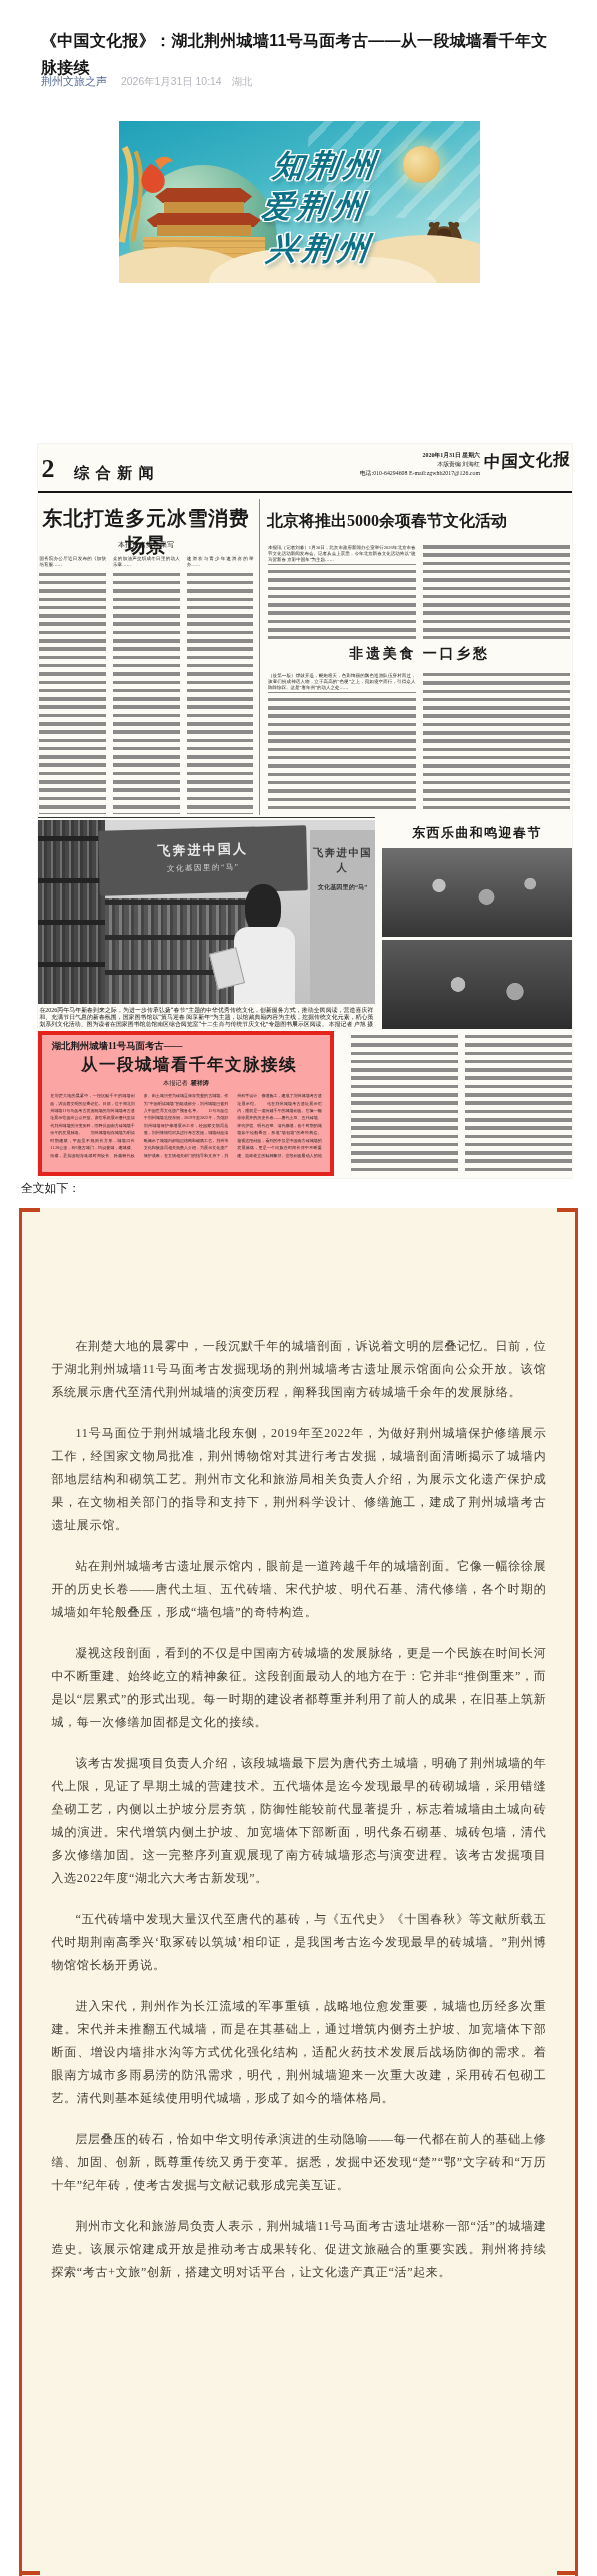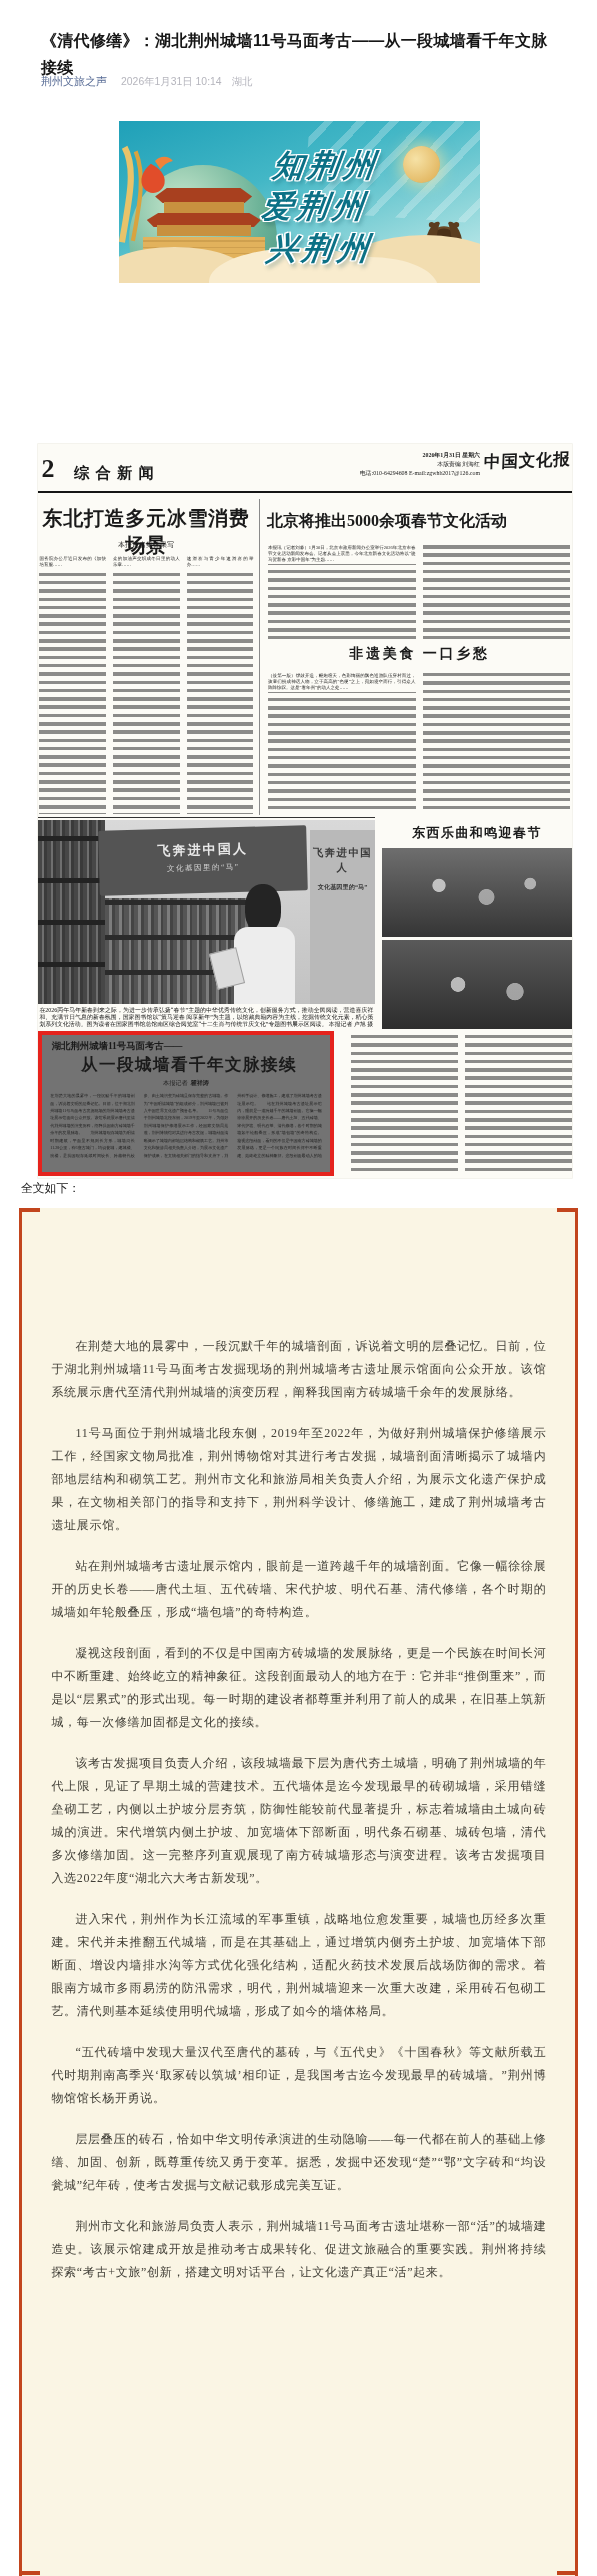--- a/index.html
+++ b/index.html
@@ -104,21 +104,21 @@
      background:radial-gradient(circle at 30% 42%,rgba(220,220,220,.8) 0 6.2px,transparent 7px),
                 radial-gradient(circle at 55% 55%,rgba(200,200,200,.7) 0 7.6px,transparent 8.3px),
                 radial-gradient(circle at 78% 40%,rgba(215,215,215,.7) 0 5.5px,transparent 6.2px),
                 linear-gradient(180deg,#6e6e6e,#353535);}
   .np-photo2.b{background:radial-gradient(circle at 40% 50%,rgba(225,225,225,.75) 0 7px,transparent 7.6px),
                 radial-gradient(circle at 70% 58%,rgba(205,205,205,.7) 0 8.3px,transparent 9px),
                 linear-gradient(180deg,#5a5a5a,#2d2d2d);}
 
   
   .np-redbox{position:absolute;left:0;top:587px;width:296px;height:145px;border:4.2px solid #e5231d;
-             background:#737373;}
+             background:#fca5a5;}
   .rb-kicker{margin:4.9px 0 0 9.7px;font-size:9.4px;font-weight:bold;}
   .rb-head{text-align:center;font-size:16.6px;font-weight:bold;letter-spacing:1.4px;margin-top:1.4px;padding-left:6px;}
   .rb-byline{text-align:center;font-size:6.2px;margin-top:2.8px;color:#222;}
   .rb-byline .nm{font-weight:bold;margin-left:2.8px;}
   .rb-cols{margin:4.2px 8.3px 0;columns:3;column-gap:9px;font-size:4px;line-height:7.4px;
            height:71px;overflow:hidden;text-align:justify;color:#1c1c1c;}
 
   
   .fulltext-label{position:absolute;left:21px;top:1181px;font-size:11.8px;color:#222;}
   .abox{position:absolute;left:19.4px;top:1208px;width:559px;height:1368px;background:#faf5e4;
@@ -126,21 +126,21 @@
         padding:127px 29px 21px;overflow:hidden;}
   .abox p{margin:0 0 18px;font-size:12px;line-height:23px;color:#413f37;text-align:justify;
           text-indent:2em;letter-spacing:0.7px;font-family:"Liberation Serif",serif;}
   .stub{position:absolute;width:21px;height:3.5px;background:#c2451d;}
 </style>
 </head>
 <body>
 
 <div class="page">
 
-  <h1 class="title">《清代修缮》：湖北荆州城墙11号马面考古——从一段城墙看千年文脉接续</h1>
+  <h1 class="title">《中国文化报》：湖北荆州城墙11号马面考古——从一段城墙看千年文脉接续</h1>
   <div class="byline">
     <span class="acct">荆州文旅之声</span>
     <span class="meta">2026年1月31日 10:14</span>
     <span class="region">湖北</span>
   </div>
 
   <div class="banner">
     <div class="ray"></div>
     <div class="planet"></div>
     <div class="gate">
@@ -253,23 +253,23 @@
     </div>
   </div>
 
   <div class="fulltext-label">全文如下：</div>
   <div class="abox">
     <p>在荆楚大地的晨雾中，一段沉默千年的城墙剖面，诉说着文明的层叠记忆。日前，位于湖北荆州城墙11号马面考古发掘现场的荆州城墙考古遗址展示馆面向公众开放。该馆系统展示唐代至清代荆州城墙的演变历程，阐释我国南方砖城墙千余年的发展脉络。</p>
     <p>11号马面位于荆州城墙北段东侧，2019年至2022年，为做好荆州城墙保护修缮展示工作，经国家文物局批准，荆州博物馆对其进行考古发掘，城墙剖面清晰揭示了城墙内部地层结构和砌筑工艺。荆州市文化和旅游局相关负责人介绍，为展示文化遗产保护成果，在文物相关部门的指导和支持下，荆州科学设计、修缮施工，建成了荆州城墙考古遗址展示馆。</p>
     <p>站在荆州城墙考古遗址展示馆内，眼前是一道跨越千年的城墙剖面。它像一幅徐徐展开的历史长卷——唐代土垣、五代砖墙、宋代护坡、明代石基、清代修缮，各个时期的城墙如年轮般叠压，形成“墙包墙”的奇特构造。</p>
     <p>凝视这段剖面，看到的不仅是中国南方砖城墙的发展脉络，更是一个民族在时间长河中不断重建、始终屹立的精神象征。这段剖面最动人的地方在于：它并非“推倒重来”，而是以“层累式”的形式出现。每一时期的建设者都尊重并利用了前人的成果，在旧基上筑新城，每一次修缮加固都是文化的接续。</p>
     <p>该考古发掘项目负责人介绍，该段城墙最下层为唐代夯土城墙，明确了荆州城墙的年代上限，见证了早期土城的营建技术。五代墙体是迄今发现最早的砖砌城墙，采用错缝垒砌工艺，内侧以土护坡分层夯筑，防御性能较前代显著提升，标志着城墙由土城向砖城的演进。宋代增筑内侧土护坡、加宽墙体下部断面，明代条石砌基、城砖包墙，清代多次修缮加固。这一完整序列直观展现了南方砖城墙形态与演变进程。该考古发掘项目入选2022年度“湖北六大考古新发现”。</p>
+    <p>“五代砖墙中发现大量汉代至唐代的墓砖，与《五代史》《十国春秋》等文献所载五代时期荆南高季兴‘取冢砖以筑城’相印证，是我国考古迄今发现最早的砖城墙。”荆州博物馆馆长杨开勇说。</p>
     <p>进入宋代，荆州作为长江流域的军事重镇，战略地位愈发重要，城墙也历经多次重建。宋代并未推翻五代城墙，而是在其基础上，通过增筑内侧夯土护坡、加宽墙体下部断面、增设内墙排水沟等方式优化强化结构，适配火药技术发展后战场防御的需求。着眼南方城市多雨易涝的防汛需求，明代，荆州城墙迎来一次重大改建，采用砖石包砌工艺。清代则基本延续使用明代城墙，形成了如今的墙体格局。</p>
-    <p>“五代砖墙中发现大量汉代至唐代的墓砖，与《五代史》《十国春秋》等文献所载五代时期荆南高季兴‘取冢砖以筑城’相印证，是我国考古迄今发现最早的砖城墙。”荆州博物馆馆长杨开勇说。</p>
-    <p>层层叠压的砖石，恰如中华文明传承演进的生动隐喻——每一代都在前人的基础上修缮、加固、创新，既尊重传统又勇于变革。据悉，发掘中还发现“楚”“鄂”文字砖和“均设瓮城”纪年砖，使考古发掘与文献记载形成完美互证。</p>
+    <p>层层叠压的砖石，恰如中华文明传承演进的生动隐喻——每一代都在前人的基础上修缮、加固、创新，既尊重传统又勇于变革。据悉，发掘中还发现“楚”“鄂”文字砖和“万历十年”纪年砖，使考古发掘与文献记载形成完美互证。</p>
     <p>荆州市文化和旅游局负责人表示，荆州城墙11号马面考古遗址堪称一部“活”的城墙建造史。该展示馆建成开放是推动考古成果转化、促进文旅融合的重要实践。荆州将持续探索“考古+文旅”创新，搭建文明对话平台，让文化遗产真正“活”起来。</p>
   </div>
   <div class="stub" style="left:19.4px;top:1208px;"></div>
   <div class="stub" style="left:557px;top:1208px;"></div>
   <div class="stub" style="left:19.4px;top:2571px;"></div>
   <div class="stub" style="left:557px;top:2571px;"></div>
 
 </div>
 
 

